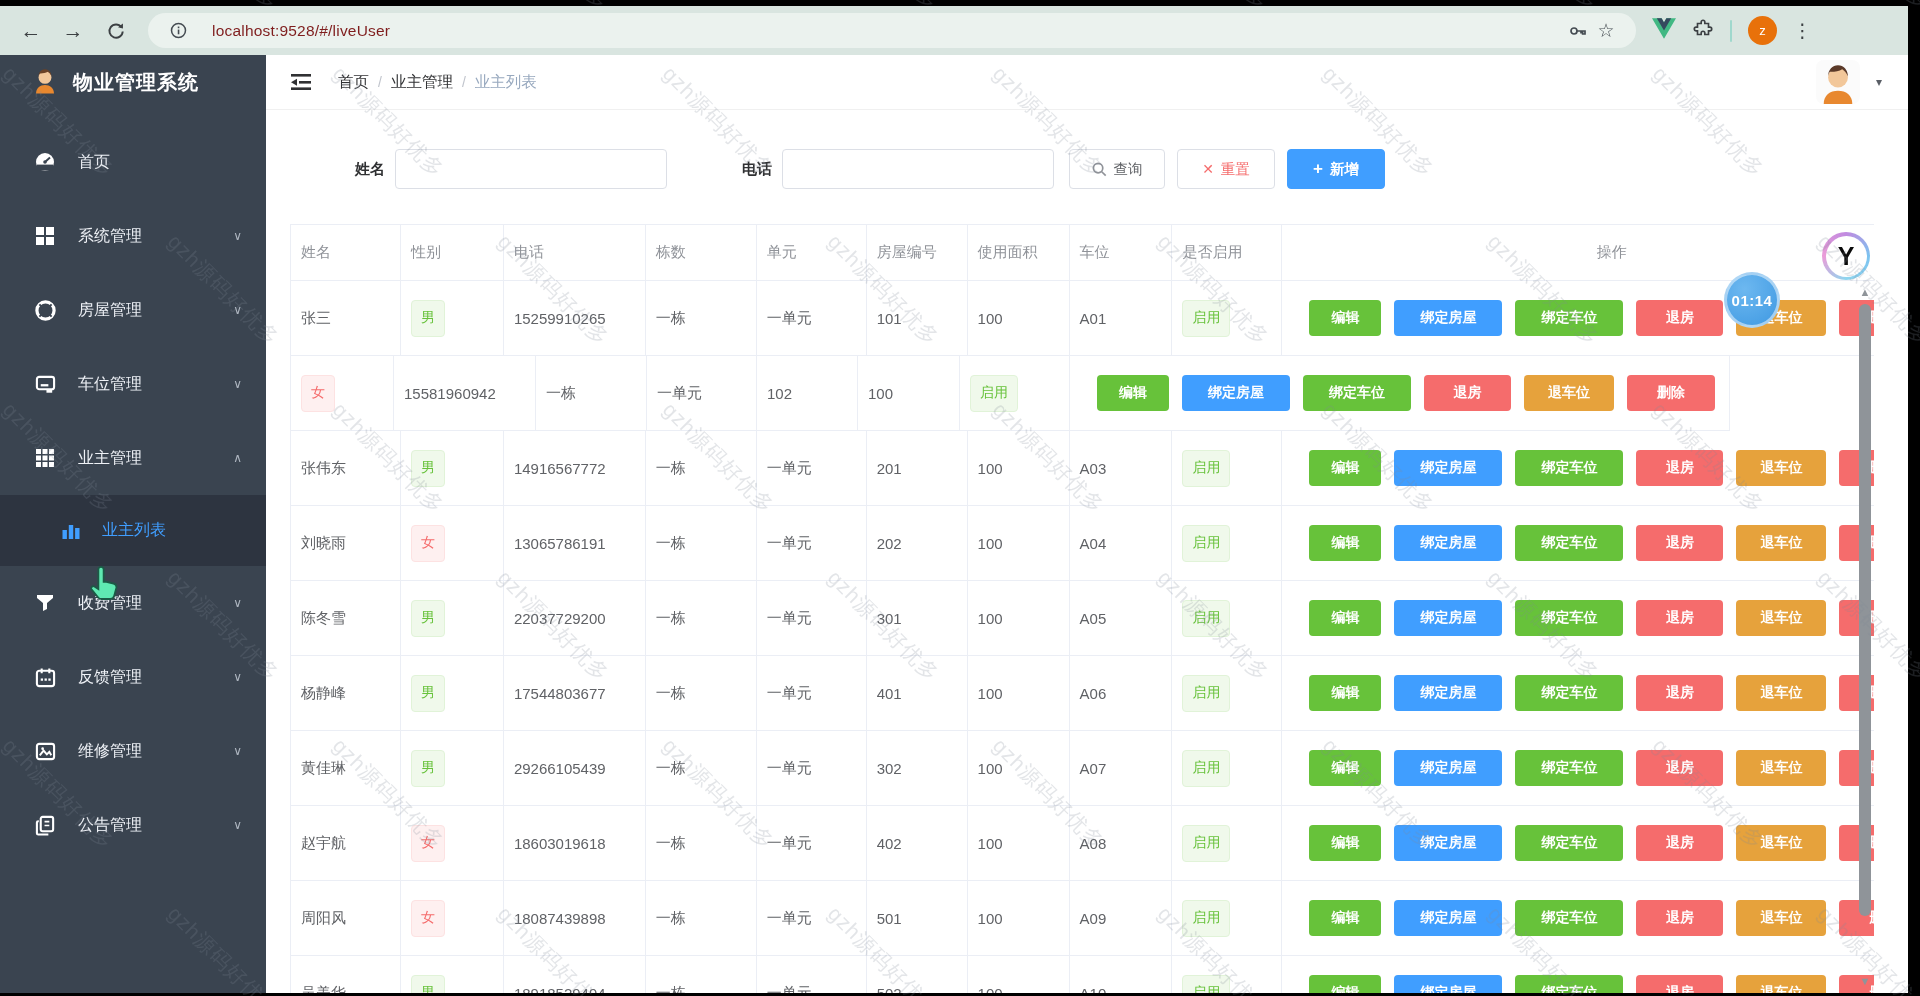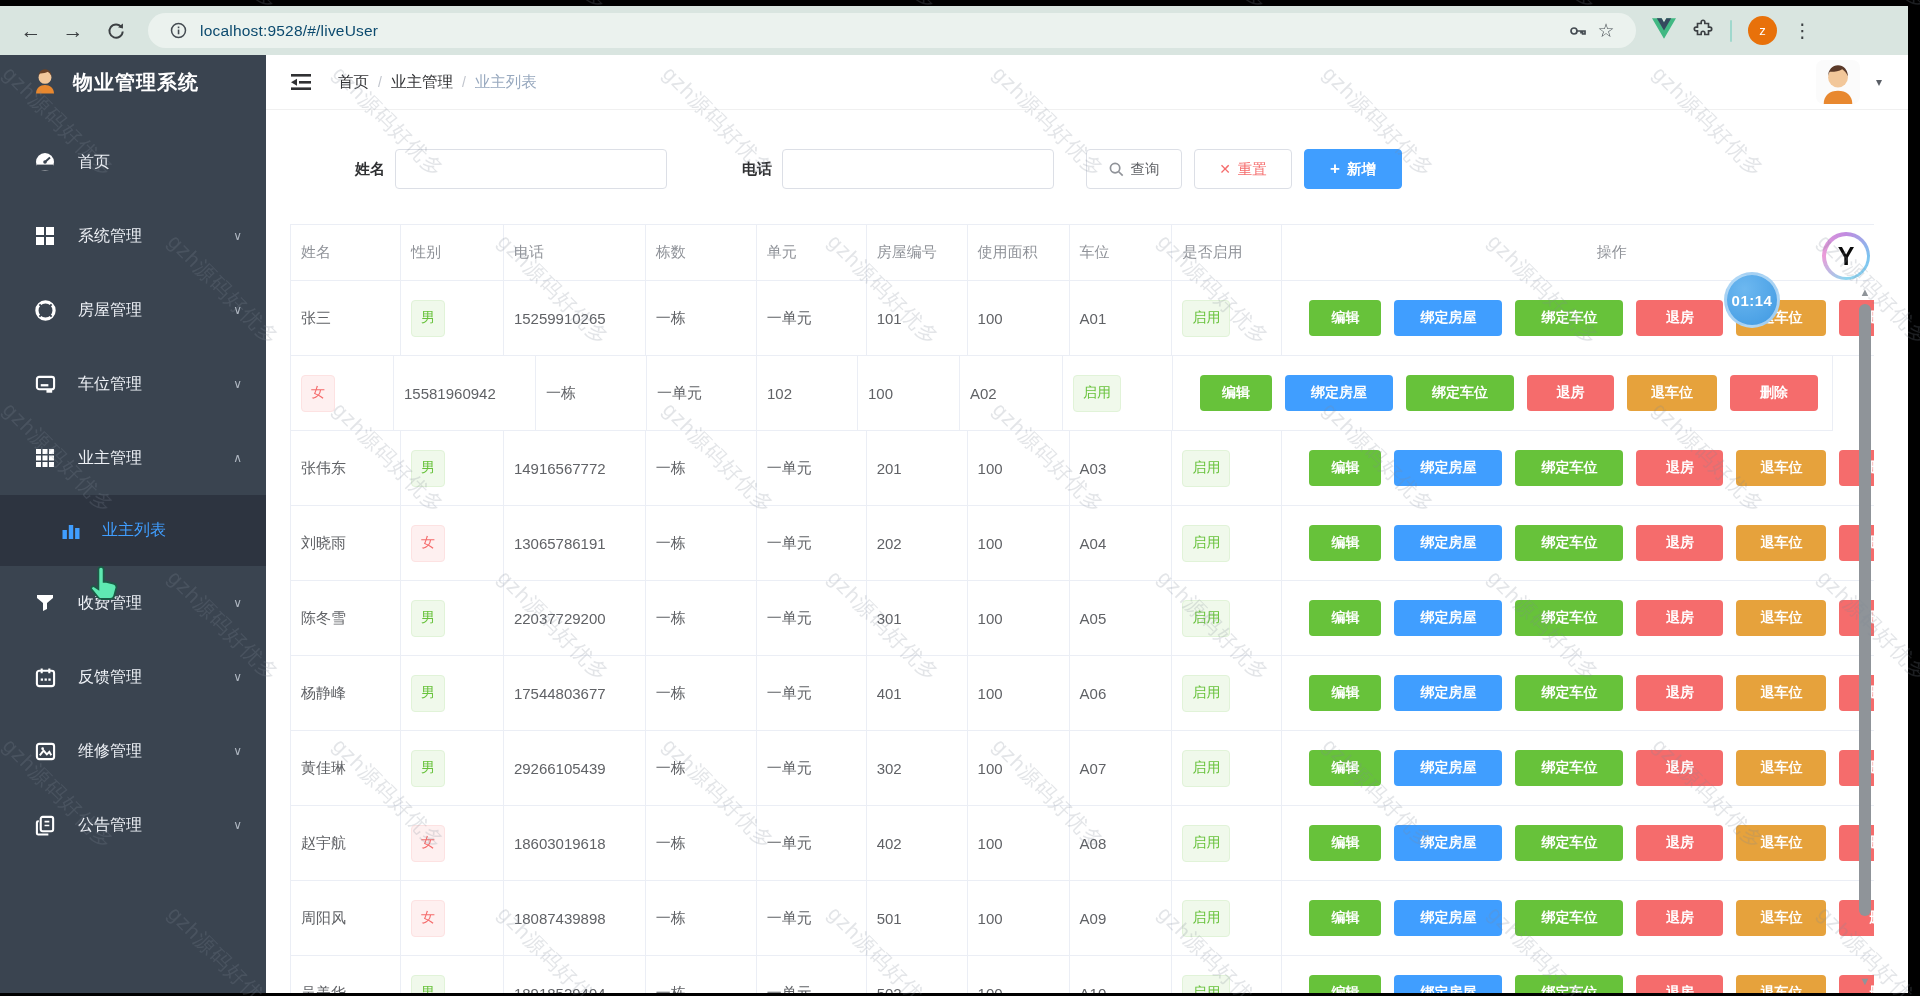--- a/index.html
+++ b/index.html
@@ -10,21 +10,21 @@
     position:relative; overflow:hidden;
     -webkit-font-smoothing:antialiased;
   }
   
   .browser-window { position:absolute; left:0; top:6px; width:1908px; height:987px; background:#fff; overflow:hidden; }
   .toolbar { height:49px; background:#d9e5e0; display:flex; align-items:center; padding:0 14px; }
   .nav-btn { width:34px; height:34px; display:flex; align-items:center; justify-content:center;
              font-size:21px; color:#3c4043; border-radius:50%; margin-right:8px; }
   .url-pill { margin-left:8px; width:1488px; height:35px; background:#ebf2ee; border-radius:18px;
               display:flex; align-items:center; padding:0 16px; }
-  .url-text { flex:1; font-size:15.5px; color:#0c4a6e; margin-left:8px; letter-spacing:.2px; }
+  .url-text { flex:1; font-size:15.5px; color:#7f1d1d; margin-left:20px; letter-spacing:.2px; }
   .pill-icon { width:28px; display:flex; justify-content:center; align-items:center; color:#454c52; font-size:19px; }
   .tb-right { display:flex; align-items:center; margin-left:16px; gap:16px; }
   .tb-sep { width:2px; height:22px; background:#9fd8cd; border-radius:1px; }
   .chrome-avatar { width:29px; height:29px; border-radius:50%; background:#e8710a; color:#fff;
                    display:flex; align-items:center; justify-content:center; font-size:13px; }
   .kebab { font-size:19px; color:#3c4043; }
   
   .app { display:flex; height:938px; }
   .sidebar { width:266px; background:#3a4450; flex-shrink:0; position:relative; z-index:2; }
   .logo-row { height:55px; display:flex; align-items:center; padding-left:30px; gap:13px;
@@ -48,21 +48,21 @@
   .caret { font-size:12px; color:#5a5e66; }
   .content { position:relative; flex:1; }
   
   .search-row { position:absolute; top:38px; left:89px; height:42px; display:flex; align-items:center; }
   .f-label { font-size:15px; font-weight:bold; color:#303133; }
   .f-input { width:272px; height:40px; border:1px solid #dcdfe6; border-radius:4px; background:#fff;
              margin-left:10px; font-size:14px; padding:0 12px; color:#606266; outline:none; }
   .lbl2 { margin-left:75px; }
   .btn { height:40px; border-radius:4px; border:1px solid #dcdfe6; background:#fff; font-size:14.5px;
          color:#606266; display:inline-flex; align-items:center; justify-content:center; gap:7px; cursor:pointer; }
-  .btn-query { width:96px; margin-left:32px; }
+  .btn-query { width:96px; margin-left:15px; }
   .btn-reset { width:98px; margin-left:12px; color:#f56c6c; }
   .btn-add { width:98px; margin-left:12px; background:#409eff; border-color:#409eff; color:#fff; font-weight:bold; }
   .x-icon { font-size:14px; color:#f56c6c; }
   .plus-icon { font-size:17px; font-weight:bold; }
   
   .content-clip { position:absolute; left:24px; top:114px; right:34px; bottom:0; overflow:hidden; }
   .table { position:absolute; left:0; top:0; width:1652px; border-top:1px solid #ebeef5; border-left:1px solid #ebeef5; }
   .thead { display:flex; height:56px; }
   .th { display:flex; align-items:center; padding-left:10px; font-size:15px; color:#909399; font-weight:500;
         border-right:1px solid #ebeef5; border-bottom:1px solid #ebeef5; }
@@ -401,23 +401,20 @@
                   </div>
     <div class="td c4">
                     <span>一单元</span>
                   </div>
     <div class="td c5">
                     <span>102</span>
                   </div>
     <div class="td c6">
                     <span>100</span>
                   </div>
-    <div class="td c7">
-                    <span>A02</span>
-                  </div>
     <div class="td c8">
                     <span class="tag tag-green">启用</span>
                   </div>
     <div class="td c9 ops">
       <button class="abtn green b1">编辑</button>
       <button class="abtn blue  b2">绑定房屋</button>
       <button class="abtn green b3">绑定车位</button>
       <button class="abtn red   b4">退房</button>
       <button class="abtn orange b5">退车位</button>
       <button class="abtn red   b6">删除</button>

